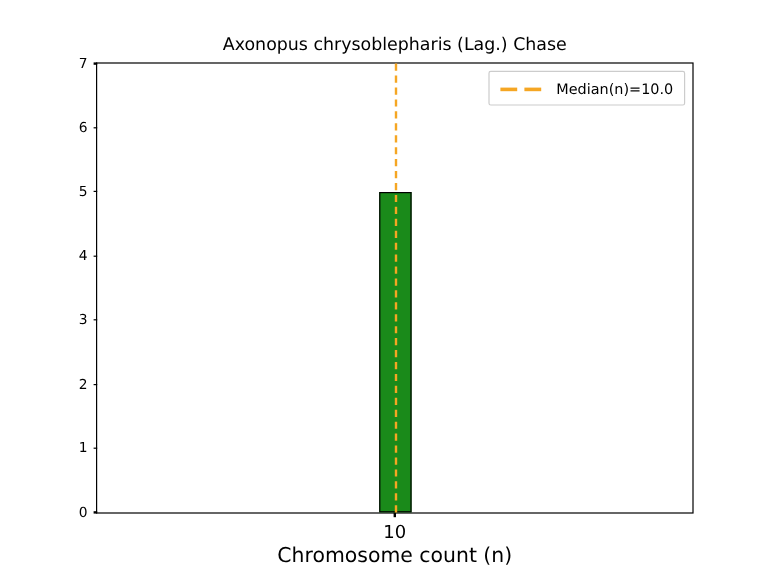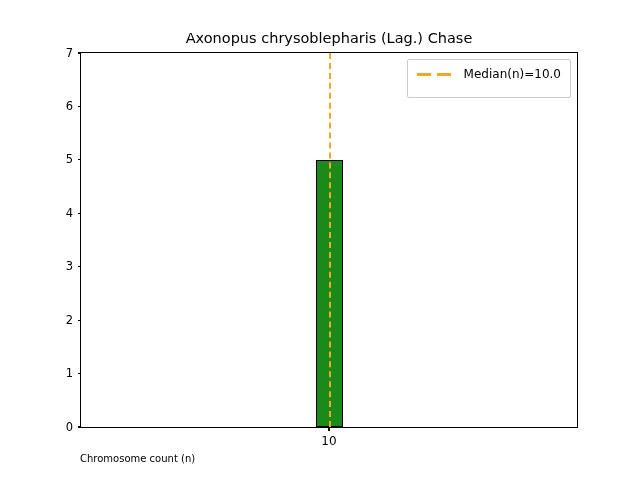--- a/index.html
+++ b/index.html
@@ -79,30 +79,30 @@
     width: 1.2px;
     height: 3.5px;
     background: #000000;
   }
   .xtick-label {
     position: absolute;
     top: 7px;
     left: -30px;
     width: 60px;
     text-align: center;
-    font-size: 12px;
+    font-size: 15px;
     color: #000000;
   }
   #xlabel {
     position: absolute;
     left: 80px;
     top: 453px;
     width: 498px;
-    text-align: left;
-    font-size: 10px;
+    text-align: center;
+    font-size: 17px;
     color: #000000;
     white-space: nowrap;
   }
   
   .bar {
     position: absolute;
     background: #1a8a1a;
     border: 1.2px solid #000000;
     box-sizing: border-box;
   }
@@ -112,21 +112,21 @@
     border-left: 2.6px dashed #f5a623;
   }
   
   #legend {
     position: absolute;
     left: 398px;
     top: 58px;
     border: 1px solid #cccccc;
     border-radius: 2px;
     background: #ffffff;
-    padding: 6px 9px 14px 9px;
+    padding: 6px 9px 4px 9px;
     box-sizing: border-box;
   }
   #legend-row {
     display: flex;
     align-items: flex-start;
     gap: 9px;
   }
   #legend-marker {
     width: 38px;
     height: 16px;

